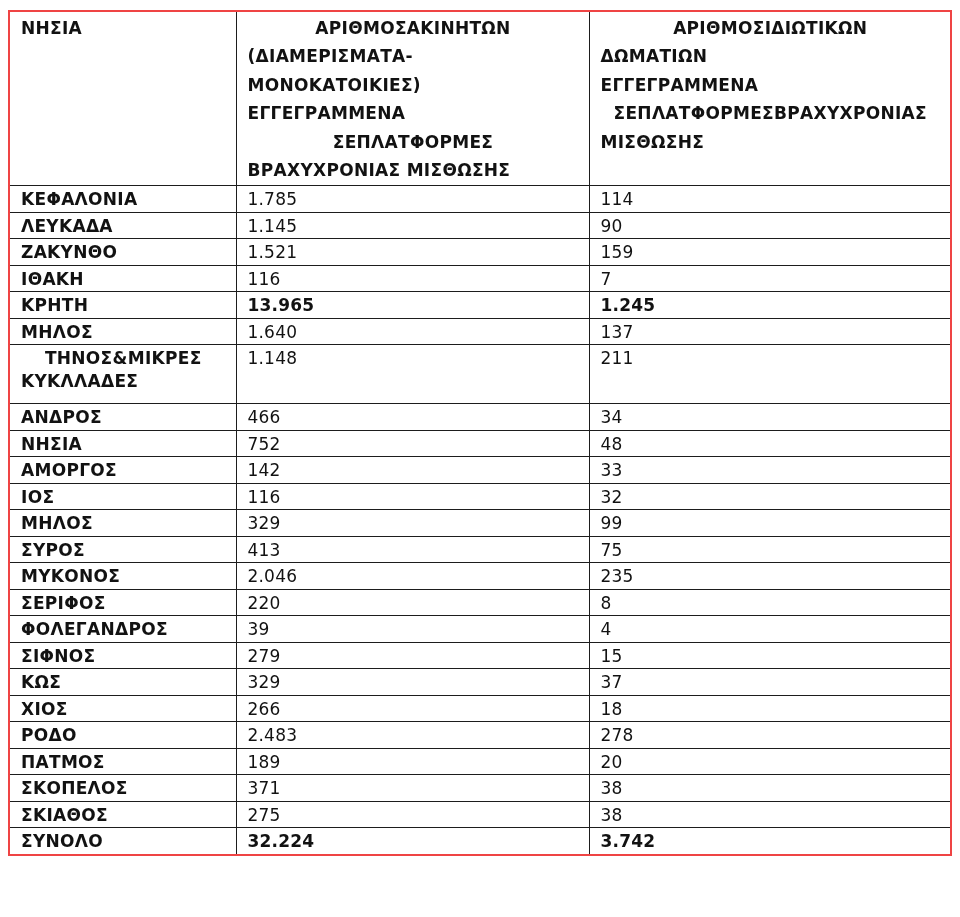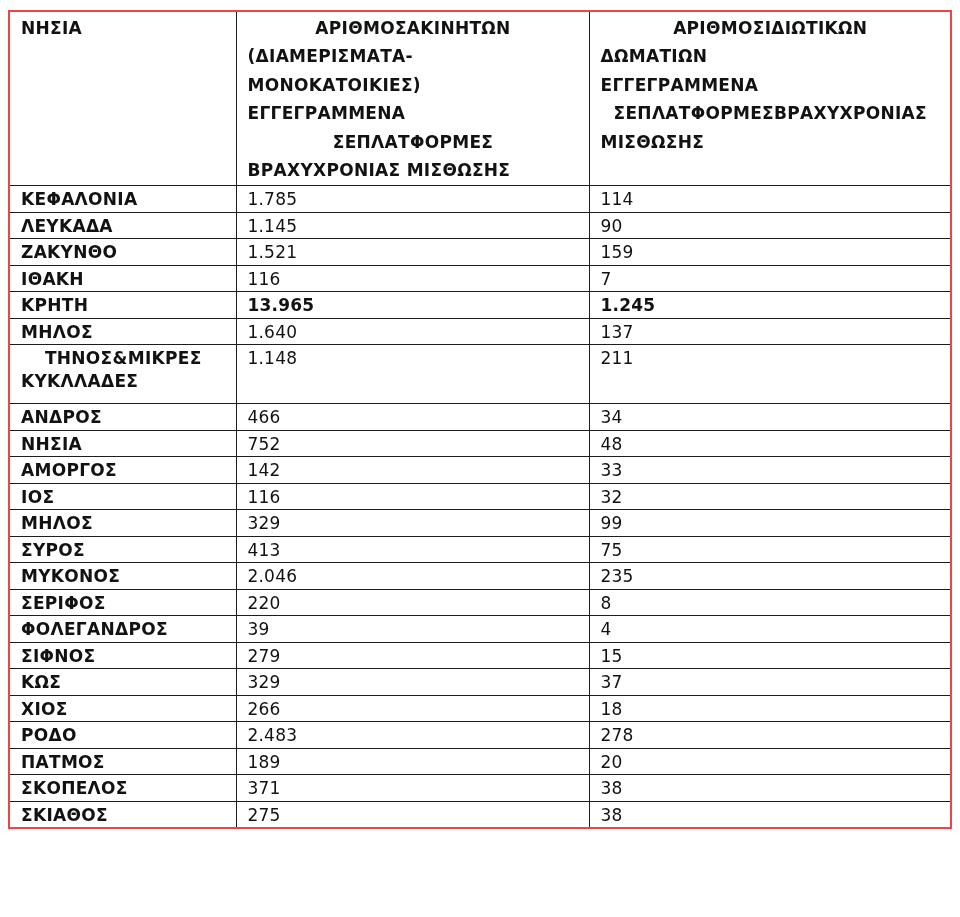--- a/index.html
+++ b/index.html
@@ -240,14 +240,21 @@
         <td class="num"><span>371</span></td>
         <td class="num"><span>38</span></td>
       </tr>
       <tr>
         <td class="island">
           <div class="jline"><span>ΣΚΙΑΘΟΣ</span></div>
         </td>
         <td class="num"><span>275</span></td>
         <td class="num"><span>38</span></td>
       </tr>
+      <tr class="totals">
+        <td class="island">
+          <div class="jline"><span>ΣΥΝΟΛΟ</span></div>
+        </td>
+        <td class="num"><span>32.224</span></td>
+        <td class="num"><span>3.742</span></td>
+      </tr>
     </tbody>
 </table>
 
 </body></html>

